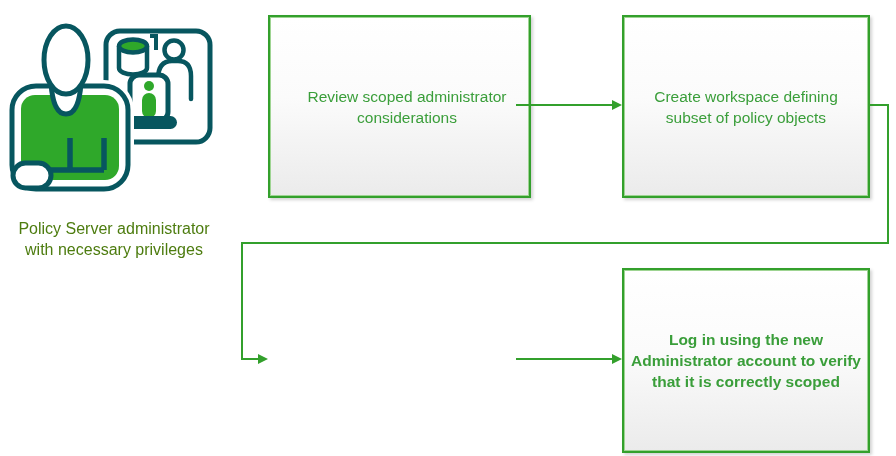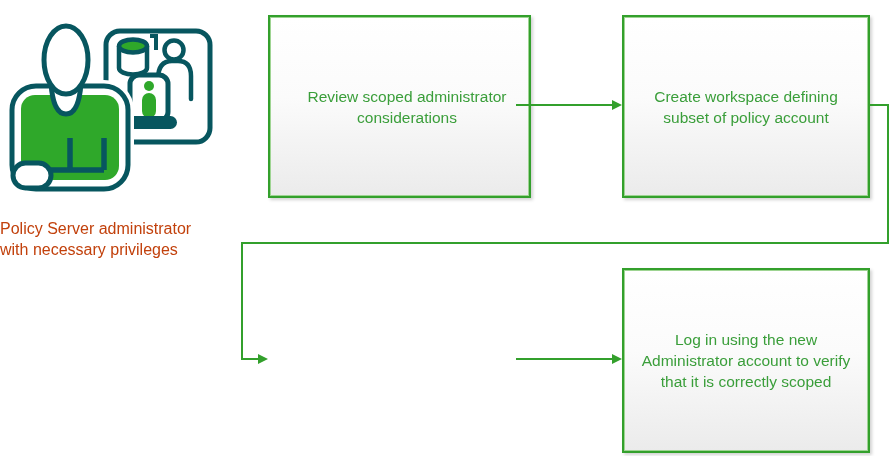--- a/index.html
+++ b/index.html
@@ -4,38 +4,38 @@
 <style>
   html,body{margin:0;padding:0;background:#ffffff;}
   .canvas{
     position:relative;width:896px;height:456px;background:#ffffff;
     font-family:"Liberation Sans",sans-serif;overflow:hidden;
   }
   .illustration{position:absolute;left:0;top:0;width:235px;height:270px;}
   .illustration svg{position:absolute;left:0;top:0;}
   .caption{
     position:absolute;left:0;top:218px;width:228px;
-    color:#c2410c;font-size:16px;line-height:21px;
+    text-align:center;color:#4d7c0f;font-size:16px;line-height:21px;
     white-space:pre-line;
   }
   .flowbox{
     position:absolute;width:244px;height:179px;
     border:2px solid #33a02c;
     background:linear-gradient(180deg,#ffffff 0%,#fbfbfb 45%,#ebebeb 100%);
     box-shadow:2px 2px 3px rgba(0,0,0,0.18), inset 0 0 0 1px #9ed492;
     display:flex;align-items:center;justify-content:center;
   }
   .flowbox .box-label{
     text-align:center;color:#3a9e3a;font-size:15.5px;line-height:21px;
     white-space:pre-line;padding:0 6px;
   }
   .box1{left:268px;top:15px;padding-left:15px;}
   .box2{left:622px;top:15px;}
   .box3{left:268px;top:268px;height:181px;}
-  .box4{left:622px;top:268px;height:181px;}
+  .box4{left:622px;top:268px;height:181px;font-weight:bold;}
   .line{position:absolute;background:#33a02c;}
   .arrowhead{
     position:absolute;width:0;height:0;
     border-top:5px solid transparent;border-bottom:5px solid transparent;
     border-left:10px solid #33a02c;
   }
 </style>
 </head>
 <body>
 
@@ -80,21 +80,21 @@
     <div class="caption">Policy Server administrator
 with necessary privileges</div>
   </div>
 
   <div class="flowbox box1">
     <span class="box-label">Review scoped administrator
 considerations</span>
   </div>
   <div class="flowbox box2">
     <span class="box-label">Create workspace defining
-subset of policy account</span>
+subset of policy objects</span>
   </div>
   <div class="flowbox box4">
     <span class="box-label">Log in using the new
 Administrator account to verify
 that it is correctly scoped</span>
   </div>
 
   <div class="line" style="left:516px;top:104px;width:96px;height:2px;"></div>
   <div class="arrowhead" style="left:612px;top:100px;"></div>
 

